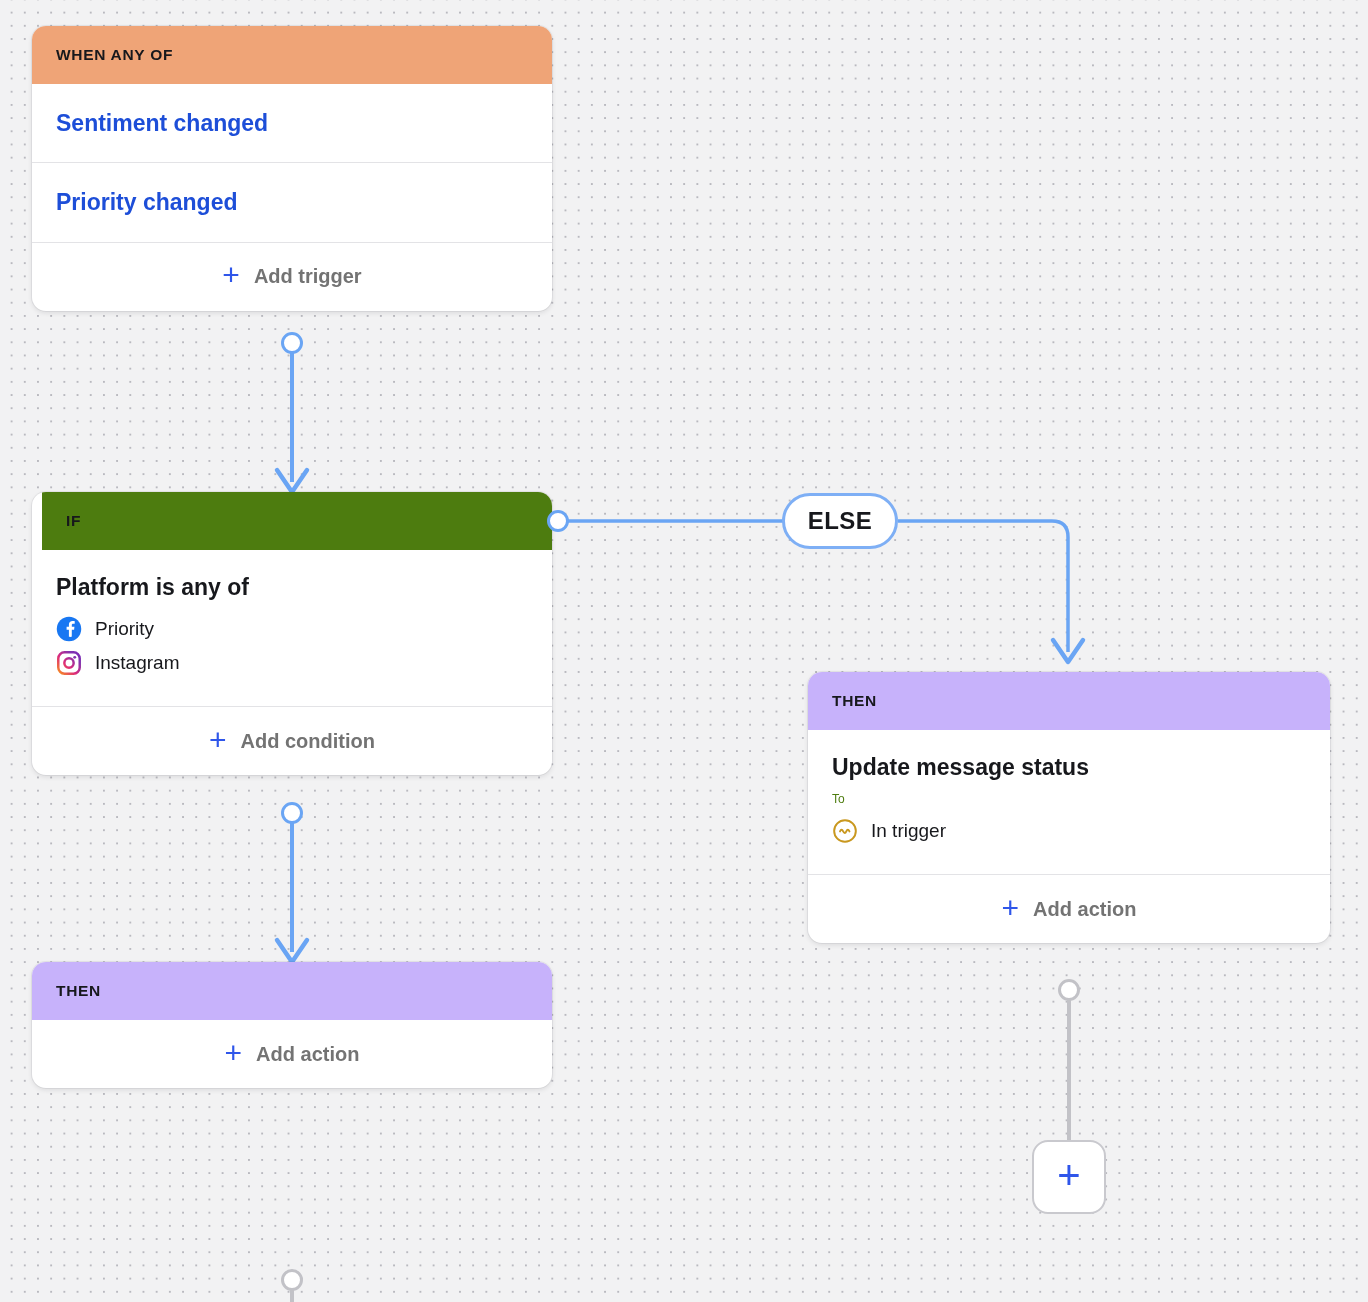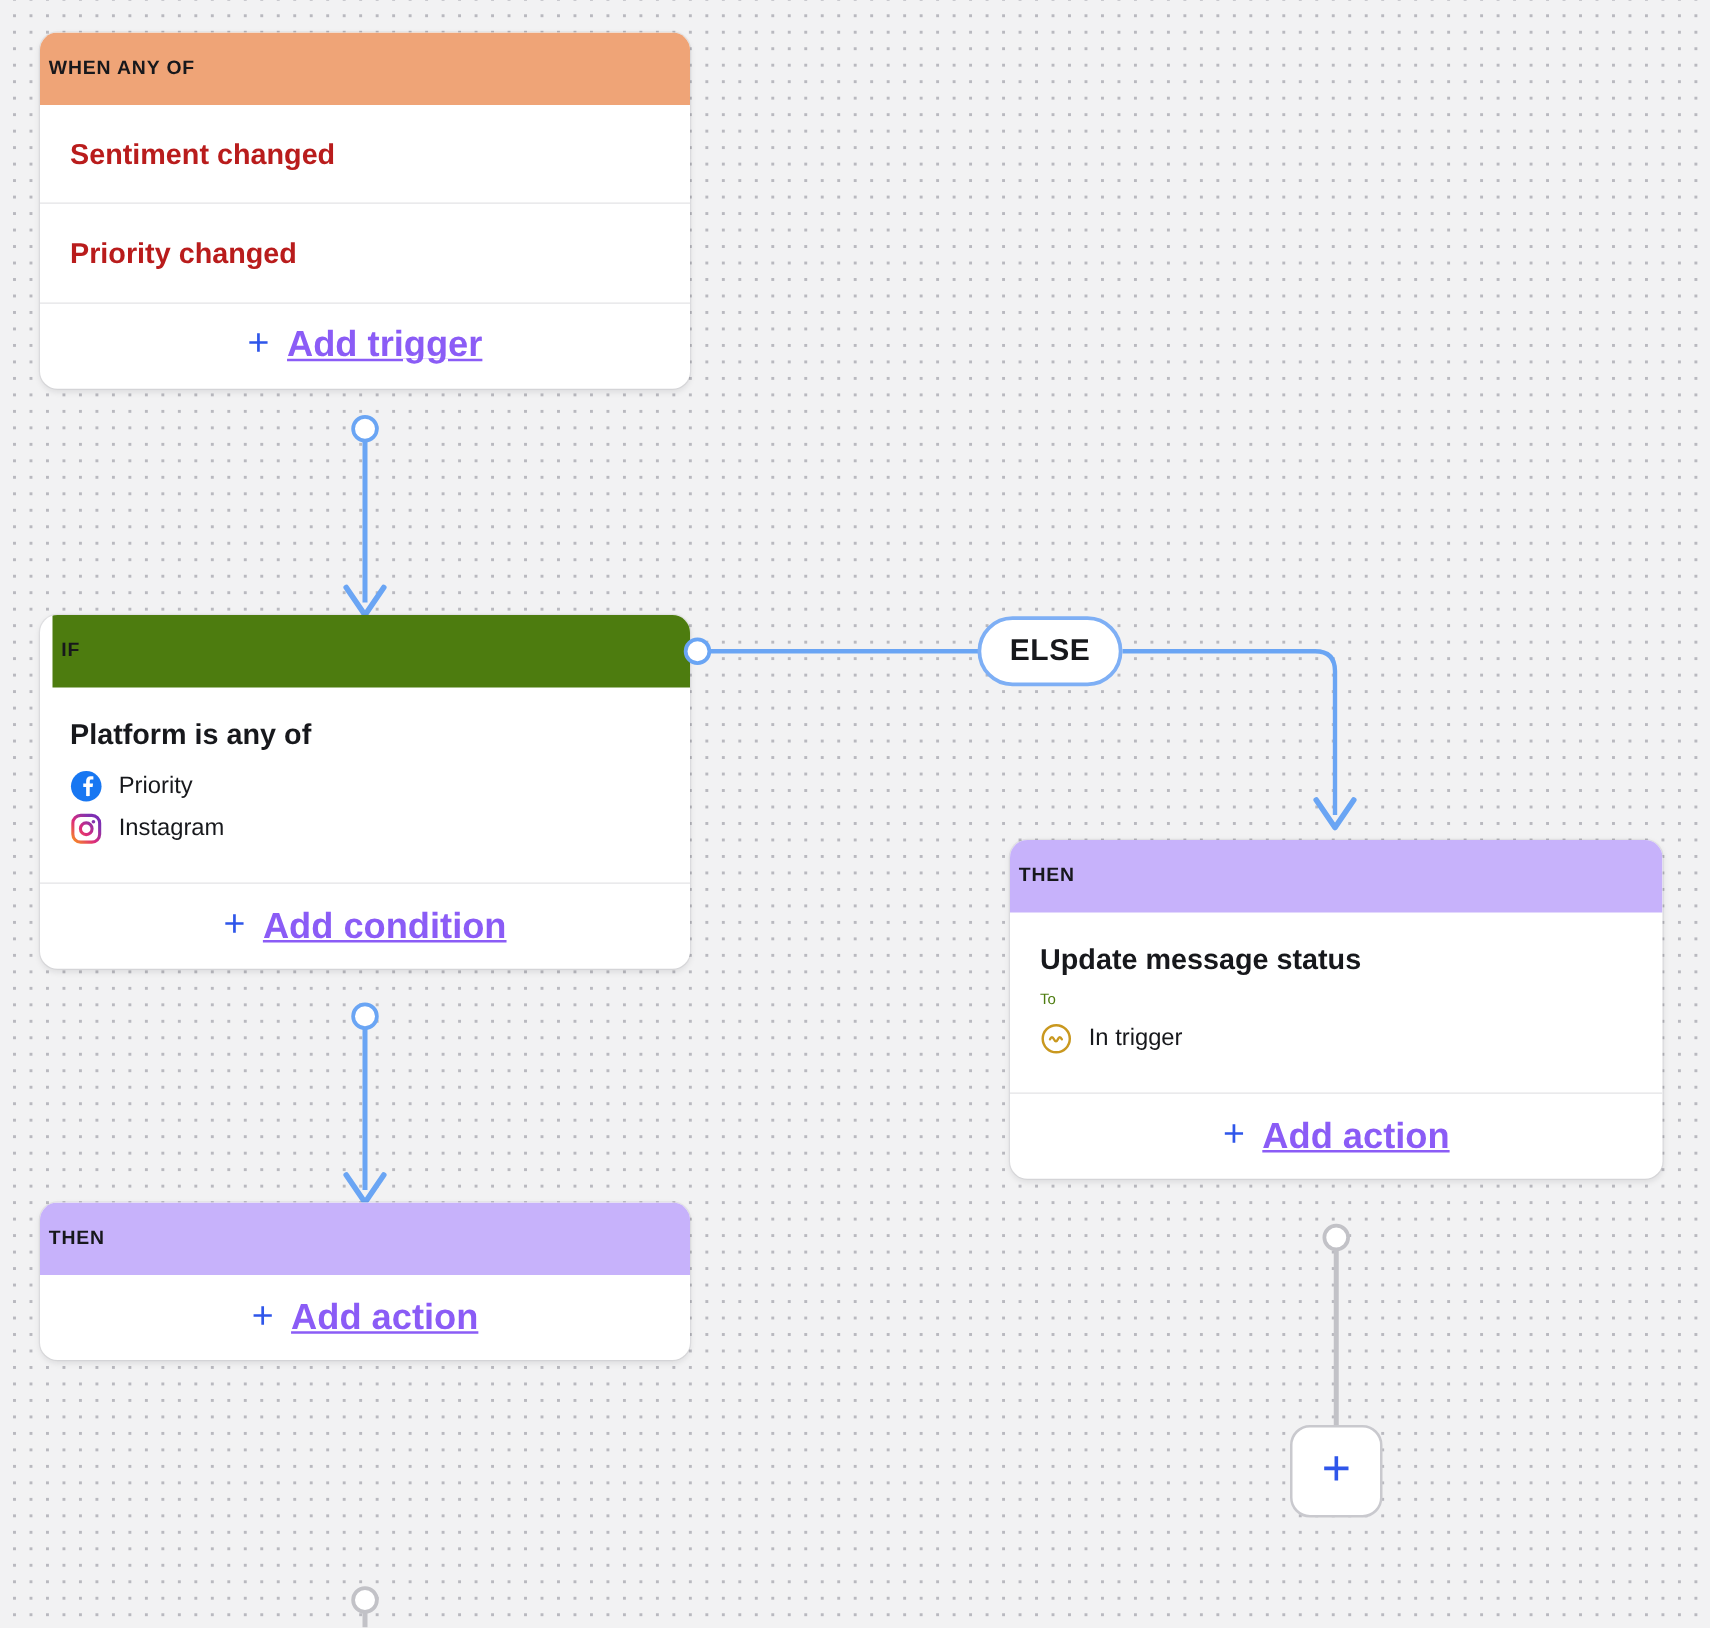--- a/index.html
+++ b/index.html
@@ -35,35 +35,35 @@
     border-radius: 14px;
     box-shadow: 0 0 0 1px rgba(23,24,28,0.055), 0 2px 5px rgba(23,24,28,0.10);
     overflow: hidden;
     z-index: 3;
   }
 
   .card-header {
     height: 58px;
     display: flex;
     align-items: center;
-    padding: 0 7px;
+    padding: 0 24px;
     font-size: 15.5px;
     font-weight: bold;
     letter-spacing: 0.7px;
     color: #17181c;
   }
   .hdr-trigger { background: #efa477; }
   .hdr-if      { background: #4d7c0f; margin-left: 10px; }
   .hdr-then    { background: #c7b2fb; }
 
   .row {
     padding: 26px 24px;
     font-size: 23px;
     font-weight: bold;
-    color: #b91c1c;
+    color: #1d4ed8;
     border-bottom: 1px solid #e3e3e6;
     line-height: 1.15;
   }
 
   .body-block {
     padding: 24px 24px 26px 24px;
     border-bottom: 1px solid #e3e3e6;
   }
 
   .block-title {
@@ -101,24 +101,23 @@
   }
   .add-plus {
     color: #2f56ea;
     font-size: 30px;
     font-weight: 400;
     line-height: 1;
     display: block;
     margin-top: -3px;
   }
   .add-label {
-    font-size: 29px;
-    font-weight: bold;
-    color: #8b5cf6;
-    text-decoration: underline;
+    font-size: 20px;
+    font-weight: bold;
+    color: #737373;
   }
 
   
   .ico { width: 26px; height: 26px; flex: 0 0 26px; display: block; }
 
   
   .else-pill {
     position: absolute;
     display: flex;
     align-items: center;

